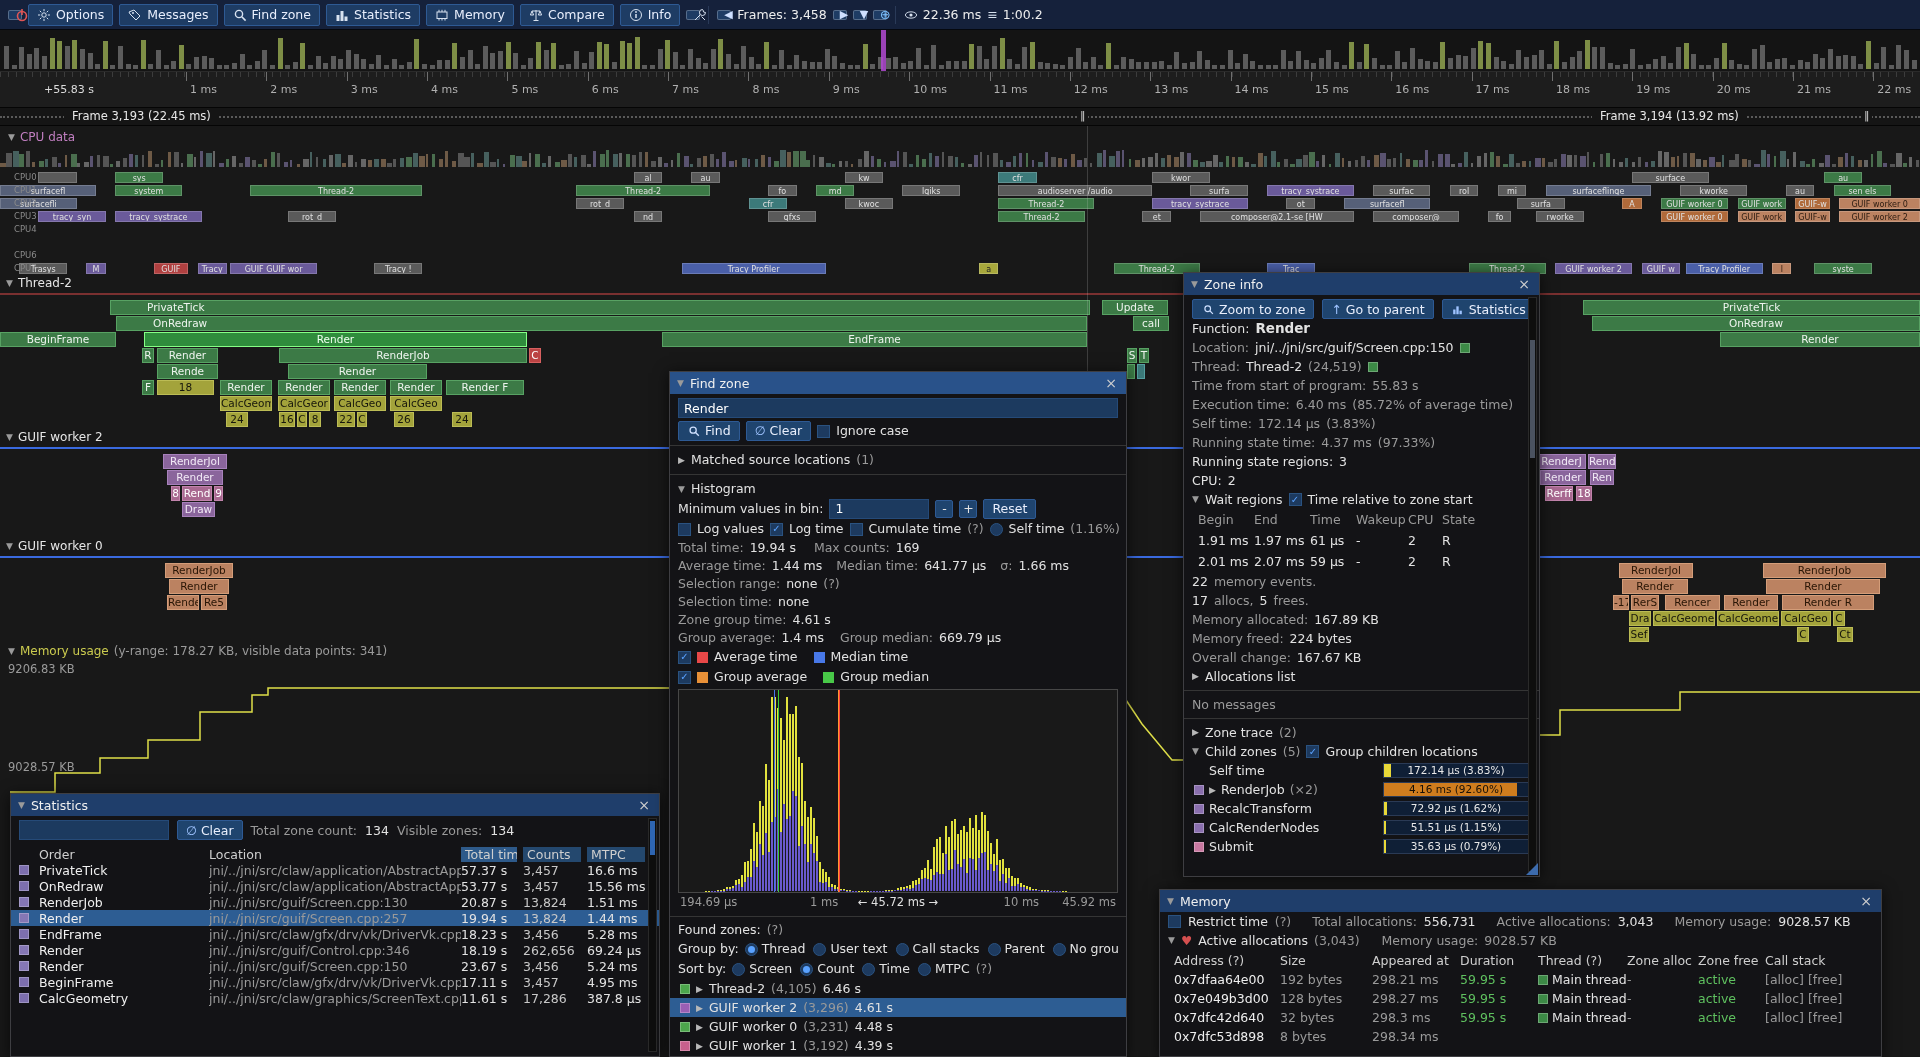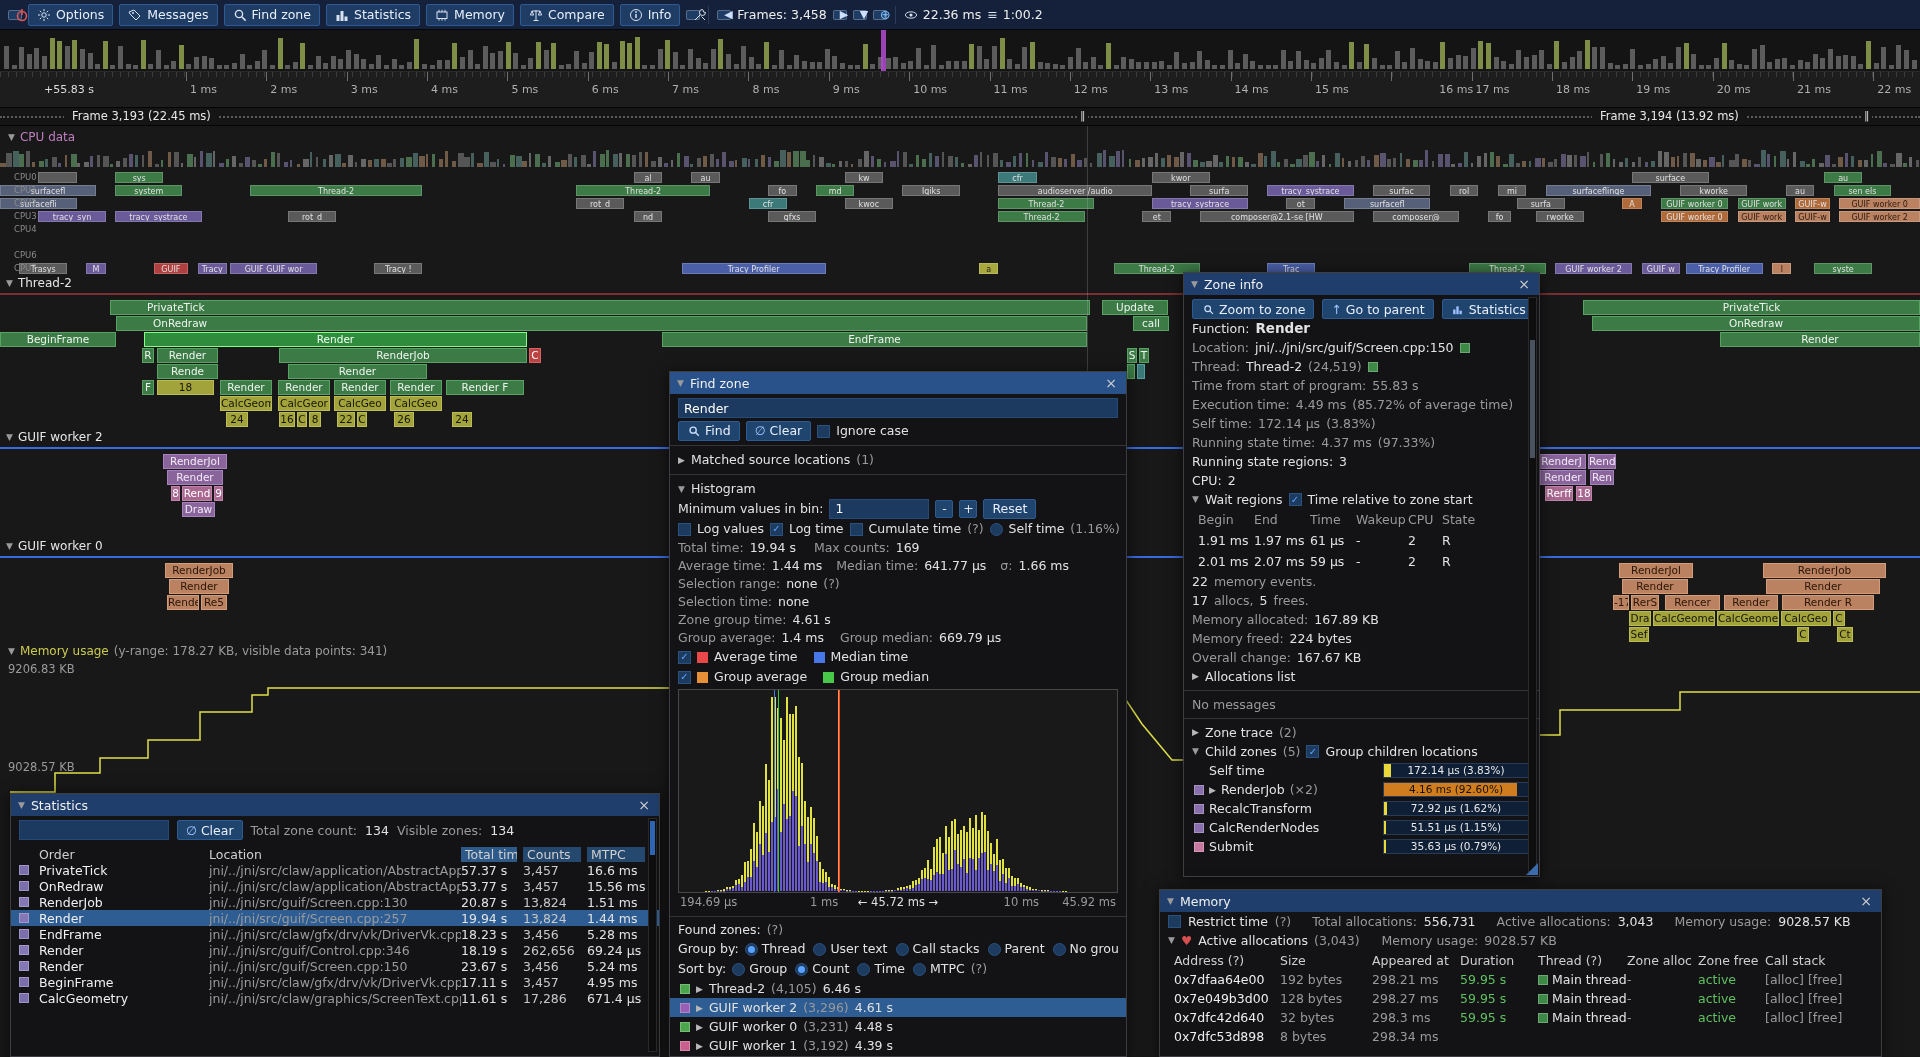--- a/index.html
+++ b/index.html
@@ -528,21 +528,21 @@
       <div class="rlabel" style="left: 993.5px;">11 ms</div>
       <div class="rtick" style="left: 1069.85px;"></div>
       <div class="rlabel" style="left: 1073.85px;">12 ms</div>
       <div class="rtick" style="left: 1150.2px;"></div>
       <div class="rlabel" style="left: 1154.2px;">13 ms</div>
       <div class="rtick" style="left: 1230.55px;"></div>
       <div class="rlabel" style="left: 1234.55px;">14 ms</div>
       <div class="rtick" style="left: 1310.9px;"></div>
       <div class="rlabel" style="left: 1314.9px;">15 ms</div>
       <div class="rtick" style="left: 1391.25px;"></div>
-      <div class="rlabel" style="left: 1395.25px; margin-left: 44px;">16 ms</div>
+      <div class="rlabel" style="left: 1395.25px;">16 ms</div>
       <div class="rtick" style="left: 1471.6px;"></div>
       <div class="rlabel" style="left: 1475.6px;">17 ms</div>
       <div class="rtick" style="left: 1551.95px;"></div>
       <div class="rlabel" style="left: 1555.95px;">18 ms</div>
       <div class="rtick" style="left: 1632.3px;"></div>
       <div class="rlabel" style="left: 1636.3px;">19 ms</div>
       <div class="rtick" style="left: 1712.65px;"></div>
       <div class="rlabel" style="left: 1716.65px;">20 ms</div>
       <div class="rtick" style="left: 1793px;"></div>
       <div class="rlabel" style="left: 1797px;">21 ms</div>
@@ -1154,21 +1154,21 @@
           <div class="stot">17.11 s</div>
           <div class="scnt">3,457</div>
           <div class="smtpc">4.95 ms</div>
         </div>
         <div class="sgrid srow">
           <div class="sq" style="background: rgb(125, 111, 174);"></div>
           <div class="sname">CalcGeometry</div>
           <div class="sloc">jni/../jni/src/claw/graphics/ScreenText.cpp...</div>
           <div class="stot">11.61 s</div>
           <div class="scnt">17,286</div>
-          <div class="smtpc">671.4 µs</div>
+          <div class="smtpc">387.8 µs</div>
         </div>
       </div>
     <div class="scrolltrack" style="right:2px">
         <div class="thumb" style="top:2px;height:34px;background:#2f66b3"></div>
       </div>
   </div>
 
   <div class="w" style="left:669px;top:371px;width:458px;height:686px;z-index:14">
     <div class="wtitle active">
       <span class="tri">▼</span>
@@ -1753,21 +1753,21 @@
             <div class="rd"></div>
             <div>No grouping</div>
           </div>
         </span>
       </div>
     <div class="fzline">
         <span>Sort by:</span>
         <span style="display:flex;gap:8px;align-items:center">
           <div style="display: inline-flex; align-items: center; gap: 4px;">
             <div class="rd"></div>
-            <div>Group</div>
+            <div>Screen</div>
           </div>
           <div style="display: inline-flex; align-items: center; gap: 4px;">
             <div class="rd on"></div>
             <div>Count</div>
           </div>
           <div style="display: inline-flex; align-items: center; gap: 4px;">
             <div class="rd"></div>
             <div>Time</div>
           </div>
           <div style="display: inline-flex; align-items: center; gap: 4px;">
@@ -1854,21 +1854,21 @@
         <span>Thread-2</span>
         <span class="dim">(24,519)</span>
         <span class="sq" style="background:#3c8a46"></span>
       </div>
     <div class="row">
         <span class="dim">Time from start of program:</span>
         <span class="dim">55.83 s</span>
       </div>
     <div class="row">
         <span class="dim">Execution time:</span>
-        <span class="dim">4.49 ms</span>
+        <span class="dim">6.40 ms</span>
         <span class="dim">(85.72% of average time)</span>
       </div>
     <div class="row">
         <span class="dim">Self time:</span>
         <span class="dim">172.14 µs</span>
         <span class="dim">(3.83%)</span>
       </div>
     <div class="row">
         <span class="dim">Running state time:</span>
         <span class="dim">4.37 ms</span>

